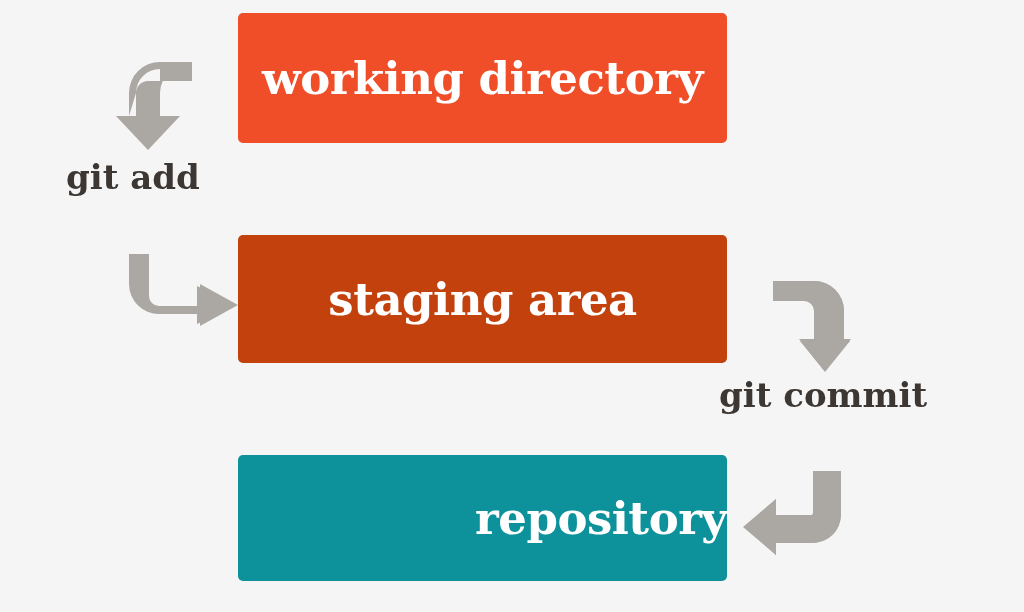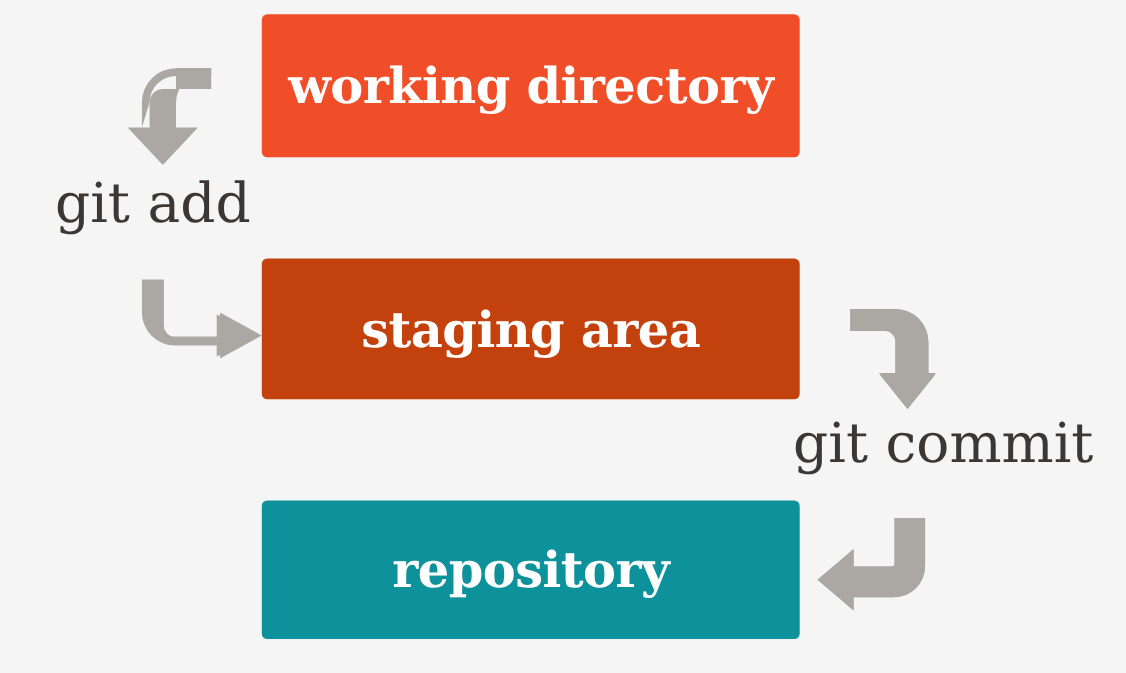--- a/index.html
+++ b/index.html
@@ -54,31 +54,32 @@
   #box-repository {
     top: 455px;
     height: 126px;
     background: #0d919b;
   }
 
   .caption {
     position: absolute;
     color: #3d3733;
     font-family: "DejaVu Serif", serif;
-    font-weight: normal;
-    font-size: 50px;
+    font-weight: bold;
+    font-size: 34px;
     line-height: 1;
     white-space: nowrap;
+    margin-left: 16px;
   }
   #caption-git-add {
     left: 50px;
     top: 160px;
   }
   #caption-git-commit {
-    left: 721px;
+    left: 703px;
     top: 378px;
   }
 
   .arrow-svg {
     position: absolute;
     overflow: visible;
   }
   .arrow-shape {
     fill: #aba8a3;
   }
@@ -125,17 +126,17 @@
 
   <div class="caption" id="caption-git-commit" style="color: rgb(61, 55, 51);">git commit</div>
 
   <svg class="arrow-svg" id="arrow-commit-left" viewBox="0 0 108 90">
     <path class="arrow-shape" d="M 101 6 L 101 48 A 30 30 0 0 1 71 78 L 36 78 L 36 90 L 4 62 L 36 34 L 36 50 L 71 50
              A 2 2 0 0 0 73 48 L 73 6 Z" fill="#aba8a3"></path>
     <path class="arrow-shape" d="M 101 6 L 101 50 A 28 28 0 0 1 73 78 L 36 78 L 36 90 L 3 62 L 36 34 L 36 50 L 71 50
              A 8 8 0 0 0 79 42 L 79 6 Z" fill="#aba8a3"></path>
   </svg>
 
-  <div class="box" id="box-repository" style="background: rgb(13, 145, 155);">
+  <div class="box" id="box-repository" style="background: rgb(13, 145, 155); justify-content: flex-end;">
     <span class="box-label" style="color: rgb(255, 255, 255);">repository</span>
   </div>
 
 </div>
 
 </body></html>

